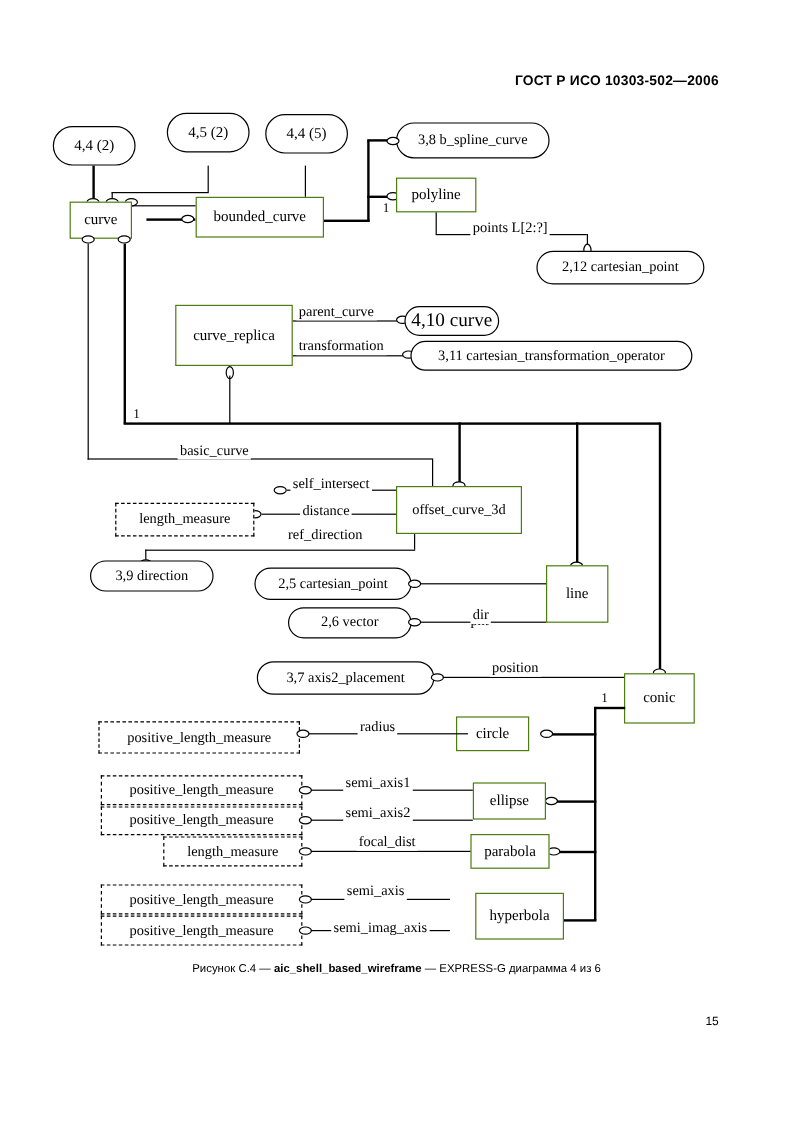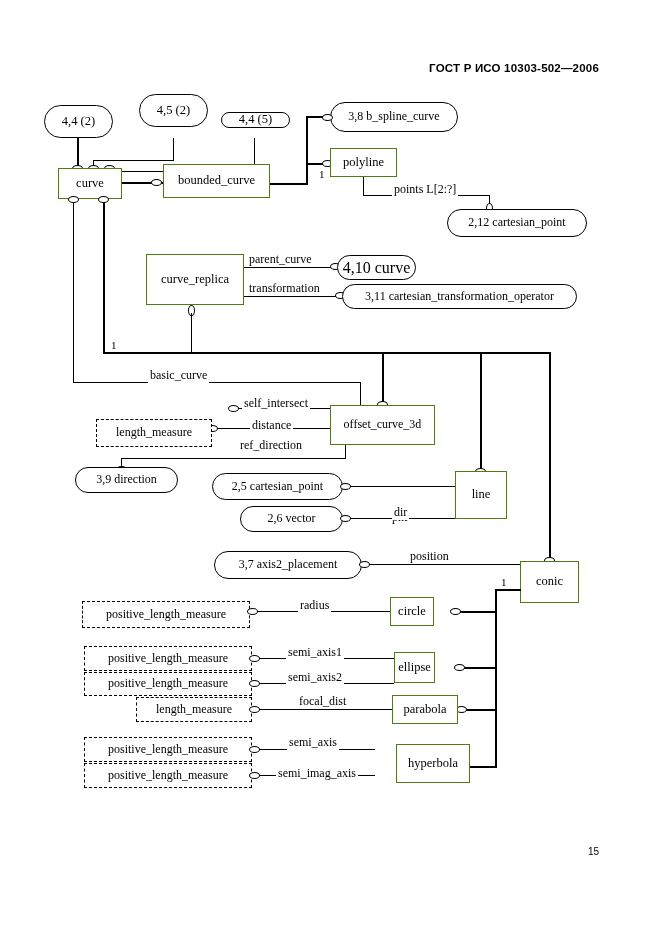--- a/index.html
+++ b/index.html
@@ -47,40 +47,40 @@
   <div class="hdr">ГОСТ Р ИСО 10303-502—2006</div>
 
   <div>
 
     <div class="node ref" style="left:44px;top:105px;width:69px;height:33px;">
       <span>4,4 (2)</span>
     </div>
     <div class="node ref" style="left:139px;top:94px;width:69px;height:33px;justify-content:center;">
       <span>4,5 (2)</span>
     </div>
-    <div class="node ref" style="left:221px;top:112px;width:69px;height:16px;justify-content:center;">
+    <div class="node ref" style="left:221px;top:95px;width:69px;height:33px;justify-content:center;">
       <span>4,4 (5)</span>
     </div>
     <div class="node ref" style="left:330px;top:102px;width:128px;height:30px;font-size:12px;">
       <span>3,8 b_spline_curve</span>
     </div>
 
     <div class="line tv" style="left:77px;top:138px;height:31px;"></div>
     <div class="line v" style="left:173px;top:138px;height:22px;"></div>
     <div class="line h" style="left:93px;top:160px;width:81px;"></div>
     <div class="line v" style="left:93px;top:160px;height:9px;"></div>
     <div class="line v" style="left:254px;top:138px;height:33px;"></div>
     <div class="line h" style="left:109px;top:171px;width:146px;"></div>
     <div class="line v" style="left:109px;top:168px;height:4px;"></div>
 
     <div class="circ" style="left:72px;top:165px;"></div>
     <div class="circ" style="left:88px;top:165px;"></div>
     <div class="circ" style="left:104px;top:165px;"></div>
 
-    <div class="node ent" style="left:58px;top:168px;width:64px;height:31px;">
+    <div class="node ent" style="left:58px;top:168px;width:52px;height:31px;">
       <span>curve</span>
     </div>
 
     <div class="line th" style="left:122px;top:182px;width:41px;"></div>
     <div class="circ" style="left:151px;top:179px;"></div>
 
     <div class="node ent" style="left:163px;top:164px;width:107px;height:34px;">
       <span>bounded_curve</span>
     </div>
 
@@ -205,31 +205,31 @@
 
     <div class="line th" style="left:459px;top:611px;width:38px;"></div>
     <div class="circ" style="left:450px;top:608px;"></div>
     <div class="line th" style="left:463px;top:667px;width:34px;"></div>
     <div class="circ" style="left:454px;top:664px;"></div>
     <div class="line th" style="left:465px;top:709px;width:32px;"></div>
     <div class="circ" style="left:456px;top:706px;"></div>
     <div class="line th" style="left:458px;top:766px;width:39px;"></div>
     <div class="circ" style="left:449px;top:763px;"></div>
 
-    <div class="node ent" style="left:390px;top:597px;width:44px;height:29px;align-items:center;">
+    <div class="node ent" style="left:380px;top:597px;width:61px;height:29px;align-items:center;">
       <span>circle</span>
     </div>
     <div class="node def" style="left:82px;top:601px;width:168px;height:27px;font-size:12px;">
       <span>positive_length_measure</span>
     </div>
     <div class="circ" style="left:247px;top:608px;"></div>
     <div class="line h" style="left:257px;top:611px;width:133px;"></div>
     <div class="lbl" style="left:298px;top:598px;">radius</div>
 
-    <div class="node ent" style="left:394px;top:652px;width:41px;height:31px;">
+    <div class="node ent" style="left:394px;top:652px;width:61px;height:31px;">
       <span>ellipse</span>
     </div>
     <div class="node def" style="left:84px;top:646px;width:168px;height:25px;font-size:12px;">
       <span>positive_length_measure</span>
     </div>
     <div class="circ" style="left:249px;top:655px;"></div>
     <div class="line h" style="left:259px;top:658px;width:135px;"></div>
     <div class="lbl" style="left:286px;top:645px;">semi_axis1</div>
 
     <div class="node def" style="left:84px;top:672px;width:168px;height:24px;font-size:12px;">
@@ -261,15 +261,18 @@
 
     <div class="node def" style="left:84px;top:763px;width:168px;height:25px;font-size:12px;">
       <span>positive_length_measure</span>
     </div>
     <div class="circ" style="left:249px;top:772px;"></div>
     <div class="line h" style="left:259px;top:775px;width:116px;"></div>
     <div class="lbl" style="left:276px;top:766px;">semi_imag_axis</div>
 
   </div>
 
+  <div class="caption">
+    <span>Рисунок С.4 — </span><b>aic_shell_based_wireframe</b><span> — EXPRESS-G диаграмма 4 из 6</span>
+  </div>
 
   <div class="pgnum">15</div>
 </div>
 
 </body></html>

